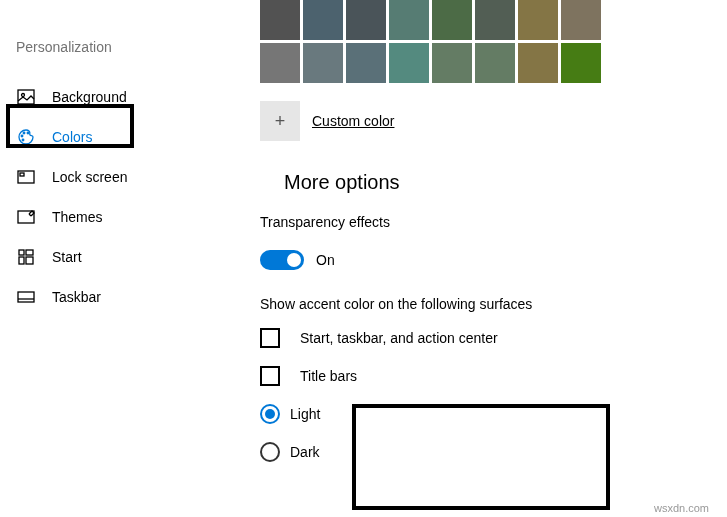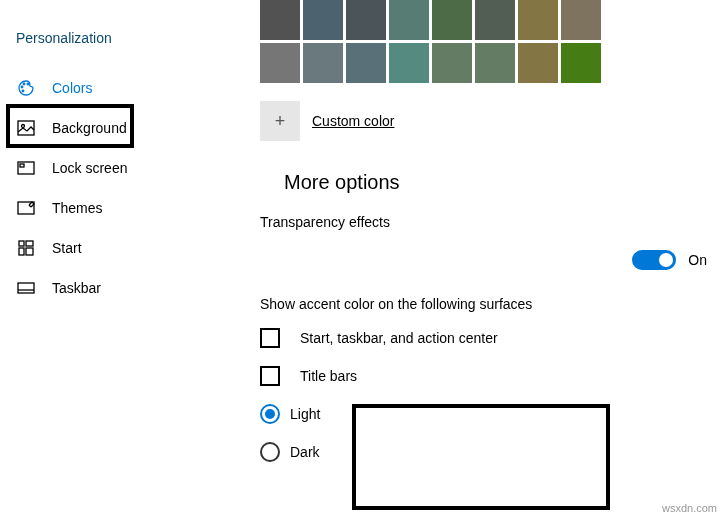--- a/index.html
+++ b/index.html
@@ -1,74 +1,74 @@
 <!DOCTYPE html>
 <html><head>
   <meta charset="utf-8">
   <style>
     * { box-sizing: border-box; margin: 0; padding: 0; font-family: "Segoe UI", Tahoma, sans-serif; }
     body { width: 727px; height: 517px; background: #fff; color: #000; font-size: 14px; position: relative; overflow: hidden; }
     .container { display: flex; height: 100%; }
     .sidebar { width: 240px; padding: 30px 0 0 0; }
-    .sidebar-title { font-size: 14px; color: #0c4a6e; padding: 0 0 22px 16px; }
+    .sidebar-title { font-size: 14px; color: #737373; padding: 0 0 22px 16px; margin-top: 9px; }
     .sidebar-item { display: flex; align-items: center; padding: 10px 0 10px 16px; cursor: pointer; color: #000; }
     .sidebar-item.active { color: #0078d7; }
     .sidebar-item .icon { width: 20px; height: 20px; margin-right: 16px; display: flex; align-items: center; justify-content: center; }
     .sidebar-item .label { font-size: 14px; }
     .highlight-box-sidebar { position: absolute; left: 6px; top: 104px; width: 128px; height: 44px; border: 4px solid #000; pointer-events: none; }
     .main { flex: 1; padding: 0 20px 0 20px; position: relative; }
     .color-row { display: flex; gap: 3px; margin-bottom: 3px; }
     .swatch { width: 40px; height: 40px; cursor: pointer; }
     .custom-color-row { display: flex; align-items: center; margin-top: 18px; margin-bottom: 30px; }
     .custom-color-btn { width: 40px; height: 40px; background: #e6e6e6; display: flex; align-items: center; justify-content: center; margin-right: 12px; cursor: pointer; }
     .custom-color-label { font-size: 14px; color: #000; text-decoration: underline; }
     .section-title { font-size: 20px; font-weight: 400; margin-bottom: 20px; margin-left: 24px; }
     .option-label { font-size: 14px; color: #000; margin-bottom: 20px; }
-    .toggle-row { display: flex; align-items: center; margin-bottom: 26px; justify-content: flex-end; }
+    .toggle-row { display: flex; align-items: center; margin-bottom: 26px; }
     .toggle { width: 44px; height: 20px; border-radius: 10px; background: #0078d7; position: relative; margin-right: 12px; cursor: pointer; }
     .toggle-knob { position: absolute; right: 3px; top: 3px; width: 14px; height: 14px; background: #fff; border-radius: 50%; }
     .check-row { display: flex; align-items: center; margin-bottom: 18px; gap: 10px; }
     .checkbox { width: 20px; height: 20px; border: 2px solid #000; margin-right: 10px; cursor: pointer; }
     .radio-row { display: flex; align-items: center; margin-bottom: 18px; }
     .radio { width: 20px; height: 20px; border: 2px solid #333; border-radius: 50%; margin-right: 10px; display: flex; align-items: center; justify-content: center; cursor: pointer; }
     .radio.selected { border-color: #0078d7; }
     .radio.selected::after { content: ""; width: 10px; height: 10px; background: #0078d7; border-radius: 50%; }
     .highlight-box-main { position: absolute; left: 352px; top: 404px; width: 258px; height: 106px; border: 4px solid #000; pointer-events: none; }
-    .watermark { position: absolute; bottom: 3px; right: 10px; font-size: 11px; color: #999; }
+    .watermark { position: absolute; bottom: 3px; right: 18px; font-size: 11px; color: #999; }
     svg { stroke: currentColor; fill: none; }
   </style>
 </head>
 <body>
 
 <div class="container">
   <div class="sidebar">
     <div class="sidebar-title">Personalization</div>
+
+    <div class="sidebar-item">
+      <span class="icon">
+        <svg width="18" height="18" viewBox="0 0 18 18" stroke-width="1.3">
+            <rect x="1" y="2" width="16" height="14"></rect>
+            <circle cx="6" cy="7" r="1.5"></circle>
+            <path d="M1 13 L6 9 L10 12 L14 8 L17 11"></path>
+          </svg>
+      </span>
+      <span class="label">Background</span>
+    </div>
 
     <div class="sidebar-item active">
       <span class="icon">
         <svg width="18" height="18" viewBox="0 0 18 18" stroke-width="1.3">
             <path d="M9 2 A7 7 0 1 0 16 9 C16 7 14 8 13 7 C12 6 14 5 12 3 C11 2 10 2 9 2 Z"></path>
             <circle cx="5" cy="8" r="0.8" fill="currentColor"></circle>
             <circle cx="7" cy="5" r="0.8" fill="currentColor"></circle>
             <circle cx="11" cy="5" r="0.8" fill="currentColor"></circle>
             <circle cx="6" cy="12" r="0.8" fill="currentColor"></circle>
           </svg>
       </span>
       <span class="label">Colors</span>
-    </div>
-
-    <div class="sidebar-item">
-      <span class="icon">
-        <svg width="18" height="18" viewBox="0 0 18 18" stroke-width="1.3">
-            <rect x="1" y="2" width="16" height="14"></rect>
-            <circle cx="6" cy="7" r="1.5"></circle>
-            <path d="M1 13 L6 9 L10 12 L14 8 L17 11"></path>
-          </svg>
-      </span>
-      <span class="label">Background</span>
     </div>
 
     <div class="sidebar-item">
       <span class="icon">
         <svg width="18" height="18" viewBox="0 0 18 18" stroke-width="1.3">
             <rect x="1" y="3" width="16" height="12"></rect>
             <rect x="3" y="5" width="4" height="3"></rect>
           </svg>
       </span>
       <span class="label">Lock screen</span>

